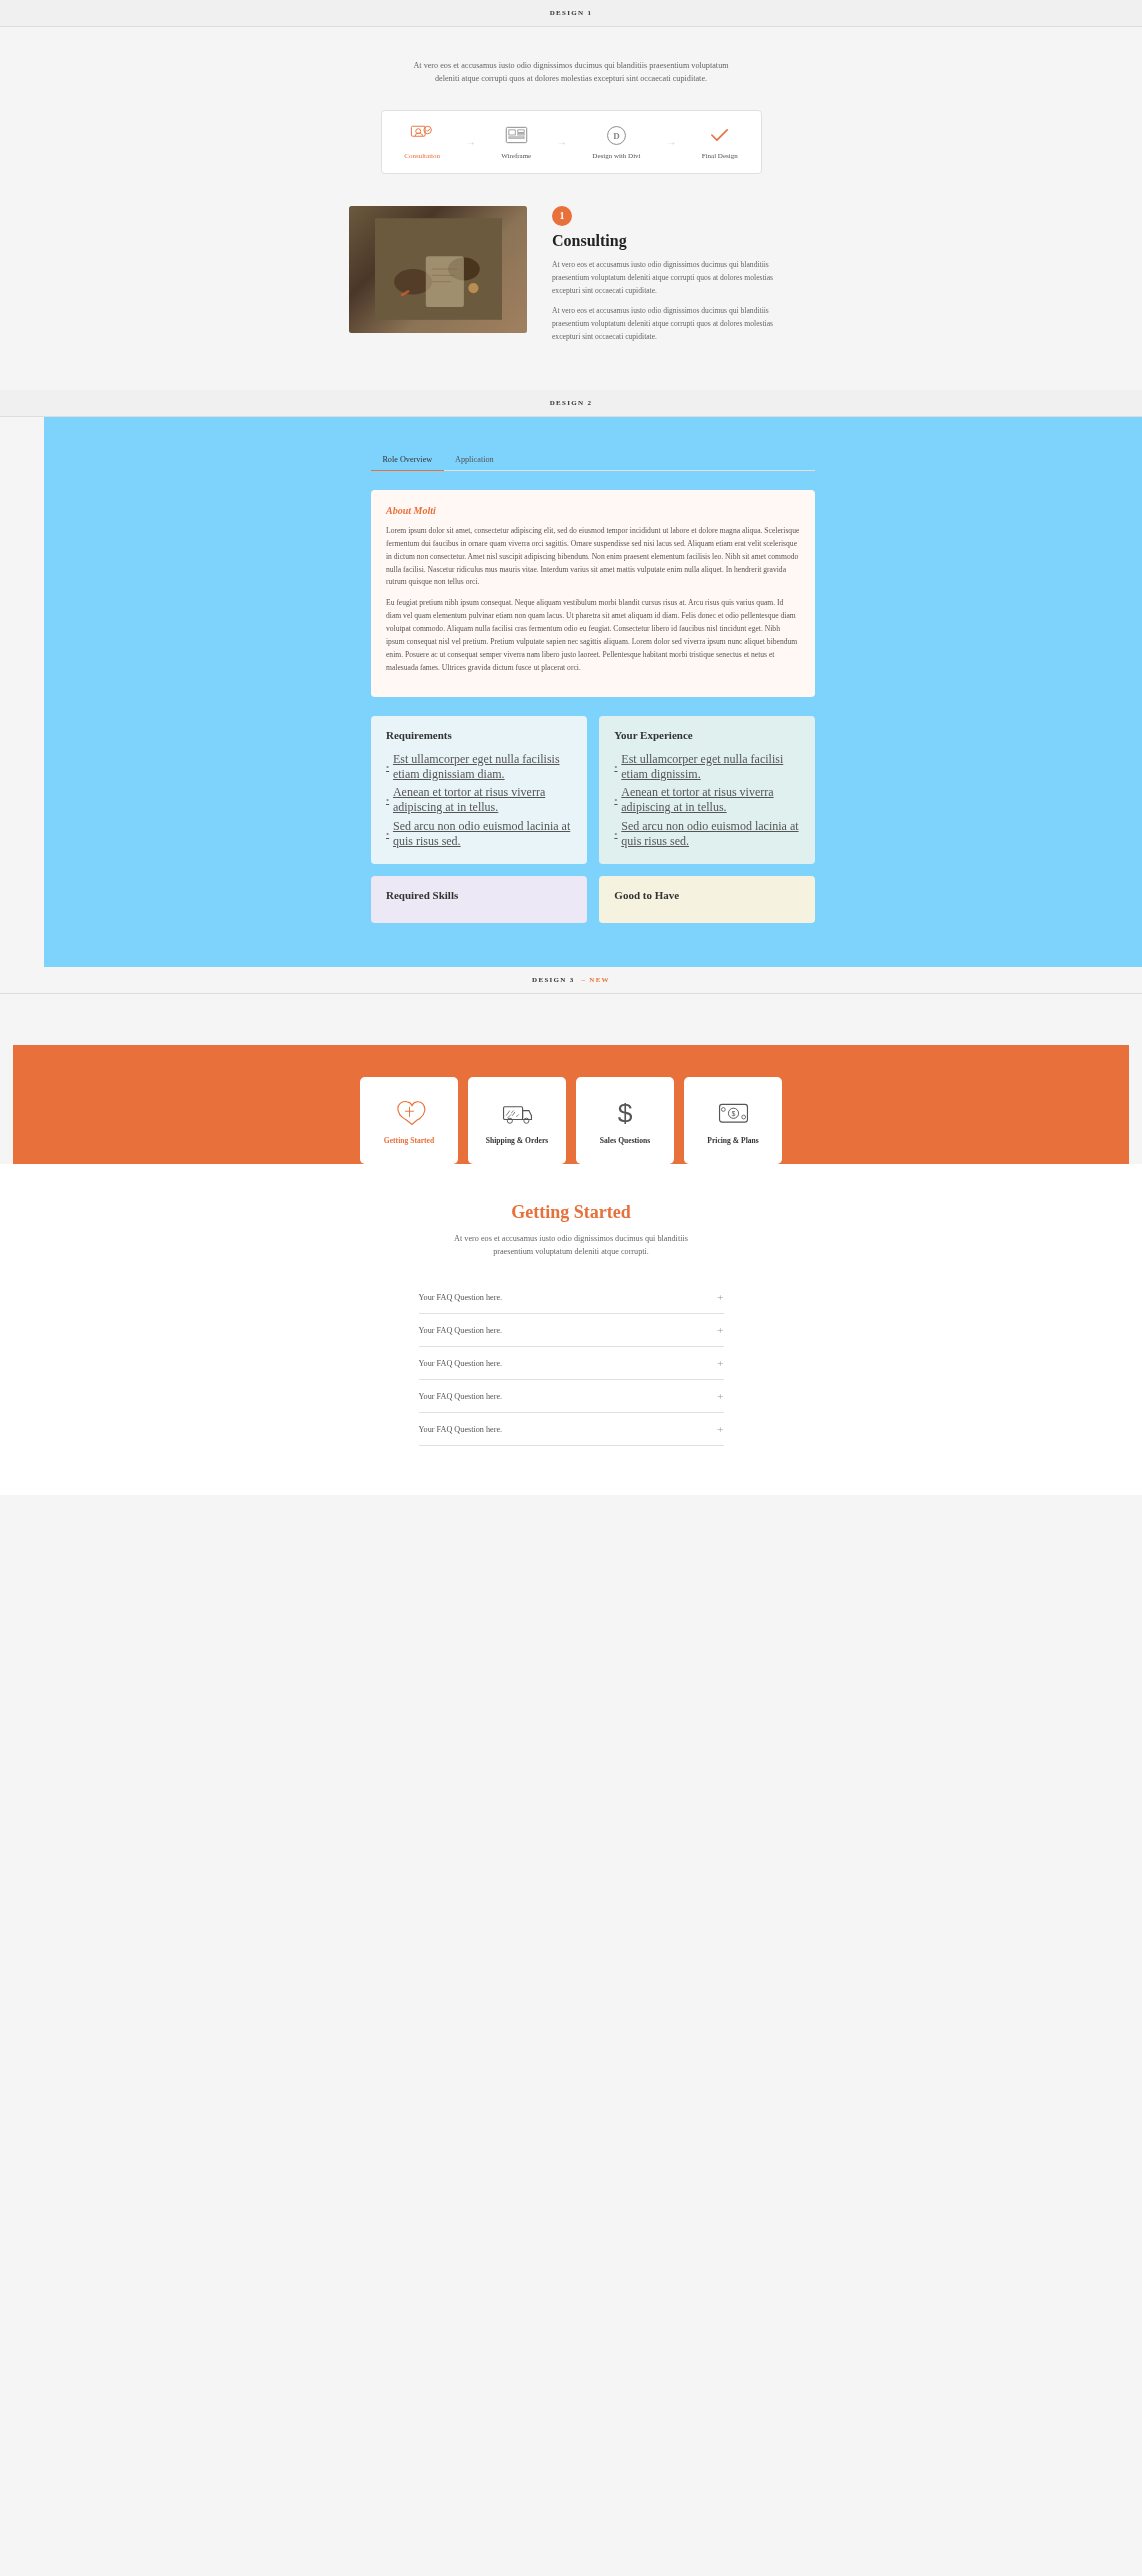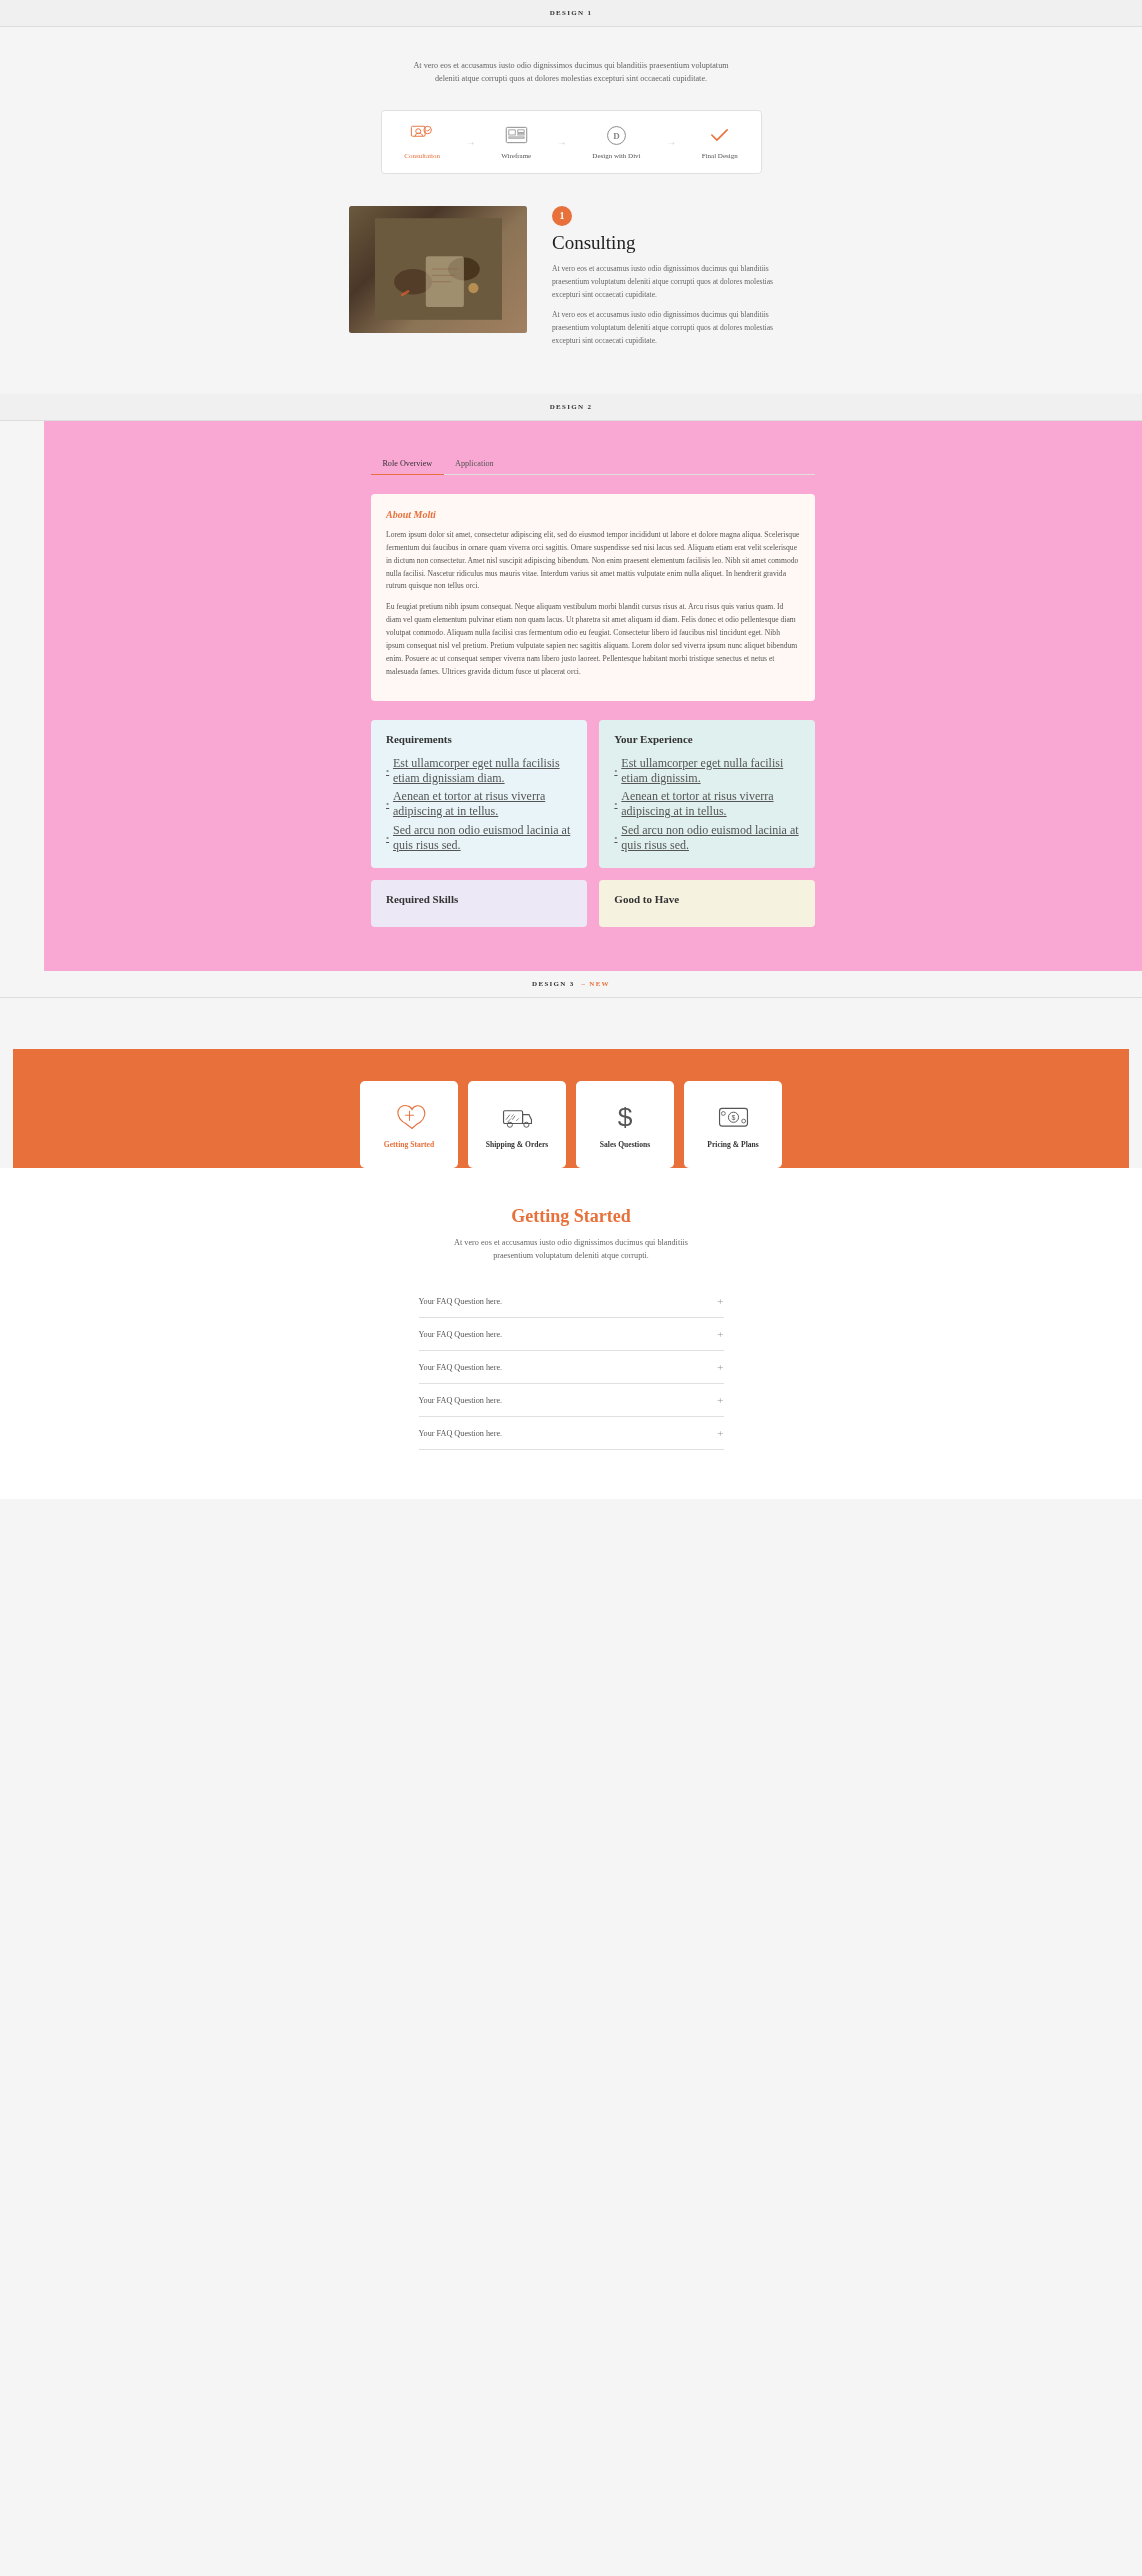--- a/index.html
+++ b/index.html
@@ -108,35 +108,35 @@
       border-radius: 50%;
       color: #fff;
       font-size: 10px;
       font-weight: 700;
       display: flex;
       align-items: center;
       justify-content: center;
       margin-bottom: 6.3px;
     }
     .consulting-content h2 {
-      font-size: 19px;
-      font-weight: 400;
+      font-size: 16px;
+      font-weight: 700;
       color: #222;
       margin-bottom: 9px;
     }
     .consulting-content p {
       font-size: 7.6px;
       color: #666;
       line-height: 1.7;
       margin-bottom: 7.6px;
     }
 
     
     .design2-section {
-      background: #f9a8d4;
+      background: #7dd3fc;
       padding: 32px 12px;
       margin-left: 44px;
     }
     .tabs-bar {
       display: flex;
       border-bottom: 1.3px solid #e0e0e0;
       max-width: 444px;
       margin: 0 auto 19px;
     }
     .tab-item {

